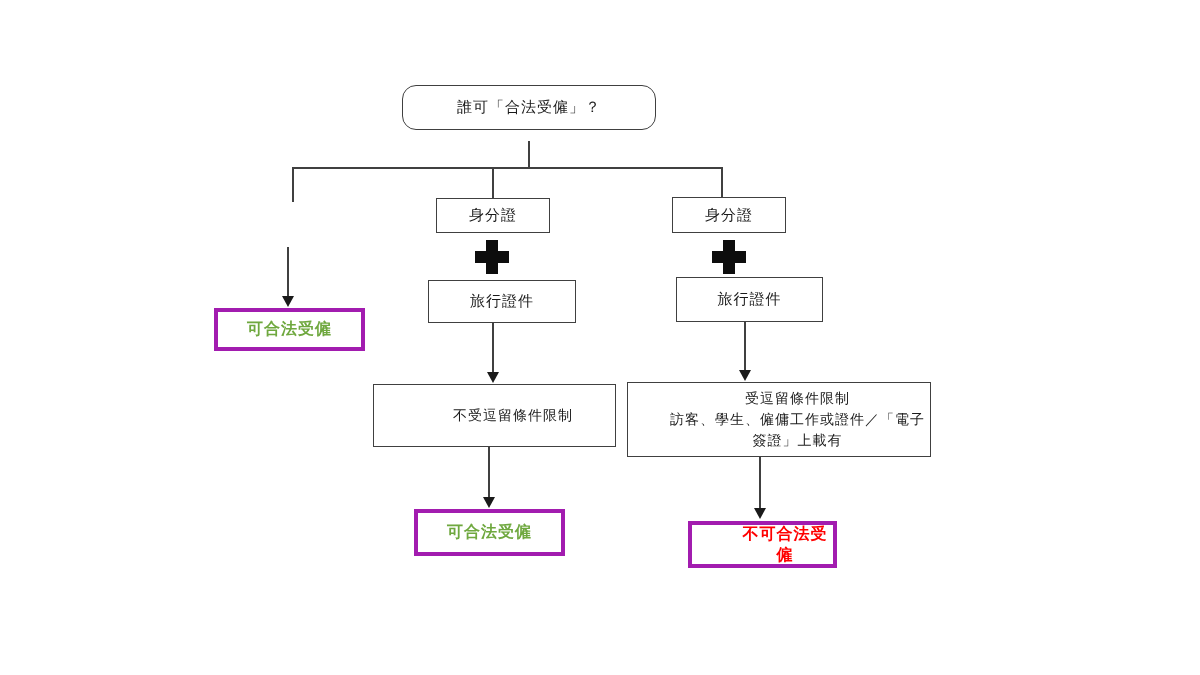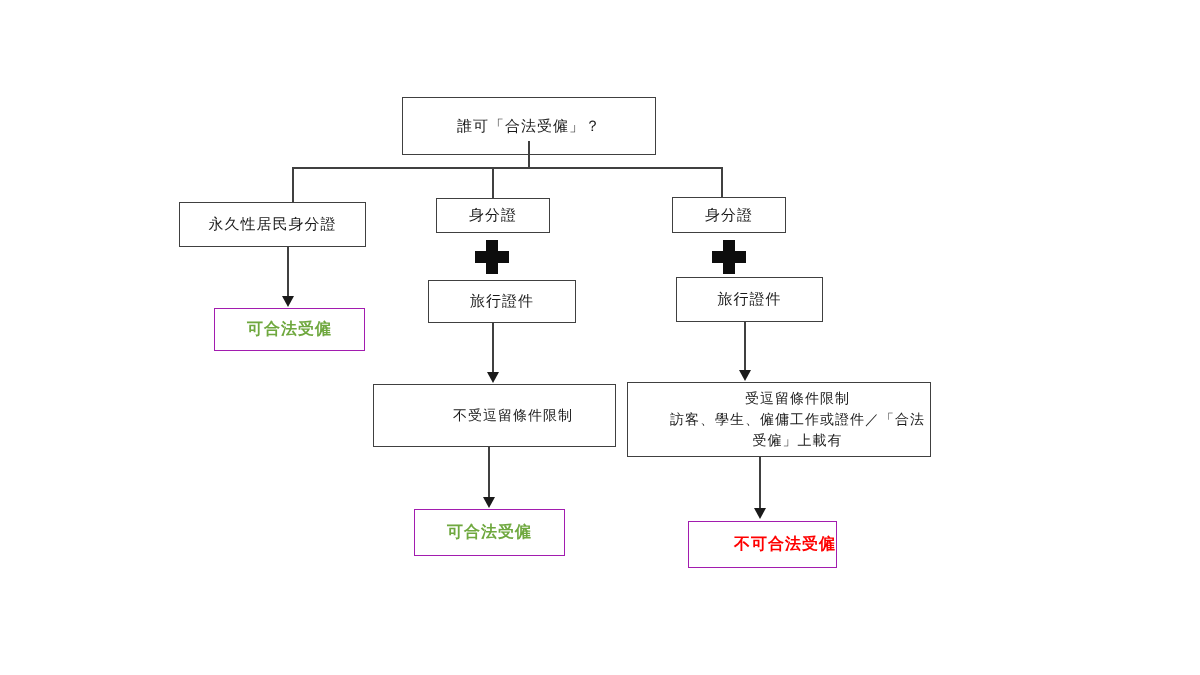--- a/index.html
+++ b/index.html
@@ -31,21 +31,21 @@
     border: 1.5px solid #404040;
     font-size: 15px;
     color: #1a1a1a;
   }
   .box.cond {
     font-size: 14px;
     line-height: 21px;
     padding-left: 37px;
   }
   .box.result {
-    border: 1px solid #a21caf;
+    border: 4px solid #a21caf;
     font-size: 16px;
     font-weight: bold;
   }
   .result-ok   { color: #6fa83f; }
   .result-no   { color: #ff0000; padding-left: 45px; }
   .line {
     position: absolute;
     background: #404040;
   }
   .arrow-head {
@@ -74,33 +74,30 @@
     left: 11px; top: 0;
     width: 12px; height: 34px;
     background: #0d0d0d;
   }
 </style>
 </head>
 <body>
 
 <div class="canvas">
 
-  <div class="box main" style="left:402px; top:97px; width:254px; height:58px;">
+  <div class="box main" style="left:402px; top:85px; width:254px; height:45px;border-radius:14px;">
     <span>誰可「合法受僱」？</span>
   </div>
 
   <div class="line" style="left:528px; top:141px; width:1.5px; height:27px;"></div>
   <div class="line" style="left:292px; top:167px; width:431px; height:1.5px;"></div>
   <div class="line" style="left:292px; top:167px; width:1.5px; height:35px;"></div>
   <div class="line" style="left:492px; top:167px; width:1.5px; height:31px;"></div>
   <div class="line" style="left:721px; top:167px; width:1.5px; height:30px;"></div>
 
-  <div class="box main" style="left:179px; top:202px; width:187px; height:45px;">
-    <span>永久性居民身分證</span>
-  </div>
 
   <div class="line" style="left:287px; top:247px; width:1.5px; height:49px;"></div>
   <div class="arrow-head" style="left:282px; top:296px;"></div>
 
   <div class="box result result-ok" style="left:214px; top:308px; width:151px; height:43px;">
     <span>可合法受僱</span>
   </div>
 
   <div class="box main" style="left:436px; top:198px; width:114px; height:35px;">
     <span>身分證</span>
@@ -134,21 +131,21 @@
 
   <div class="box main" style="left:676px; top:277px; width:147px; height:45px;">
     <span>旅行證件</span>
   </div>
 
   <div class="line" style="left:744px; top:322px; width:1.5px; height:48px;"></div>
   <div class="arrow-head" style="left:739px; top:370px;"></div>
 
   <div class="box main cond" style="left:627px; top:382px; width:304px; height:75px;">
     <div>受逗留條件限制</div>
-    <div>訪客、學生、僱傭工作或證件／「合法受僱」上載有</div>
+    <div>訪客、學生、僱傭工作或證件／「電子簽證」上載有</div>
   </div>
 
   <div class="line" style="left:759px; top:457px; width:1.5px; height:51px;"></div>
   <div class="arrow-head" style="left:754px; top:508px;"></div>
 
   <div class="box result result-no" style="left:688px; top:521px; width:149px; height:47px;">
     <span>不可合法受僱</span>
   </div>
 
 </div>

